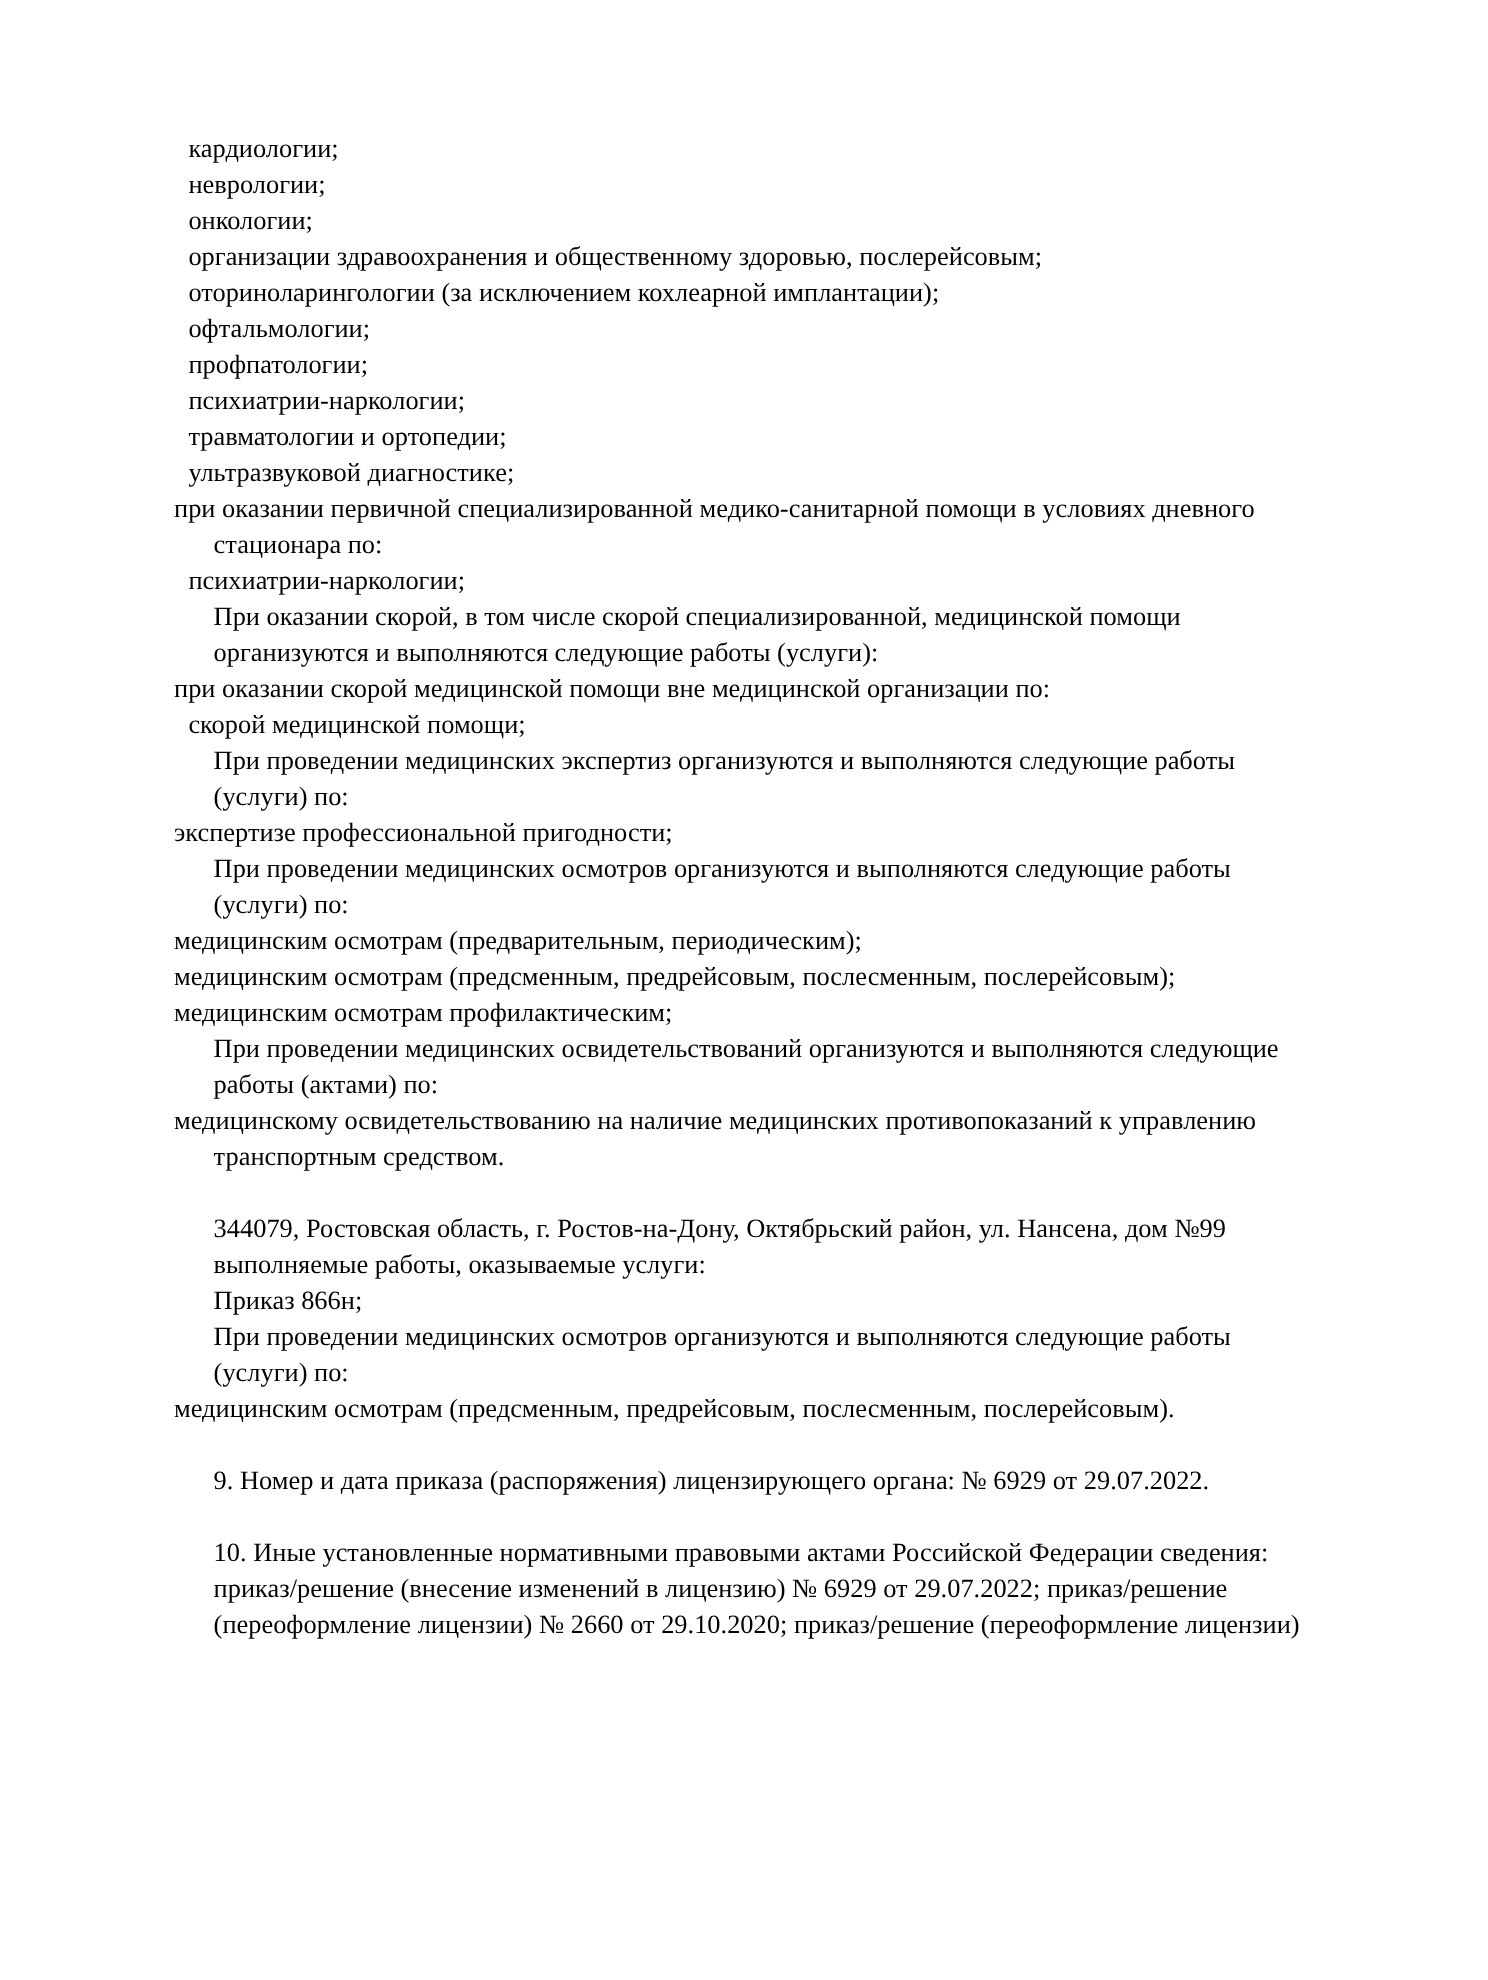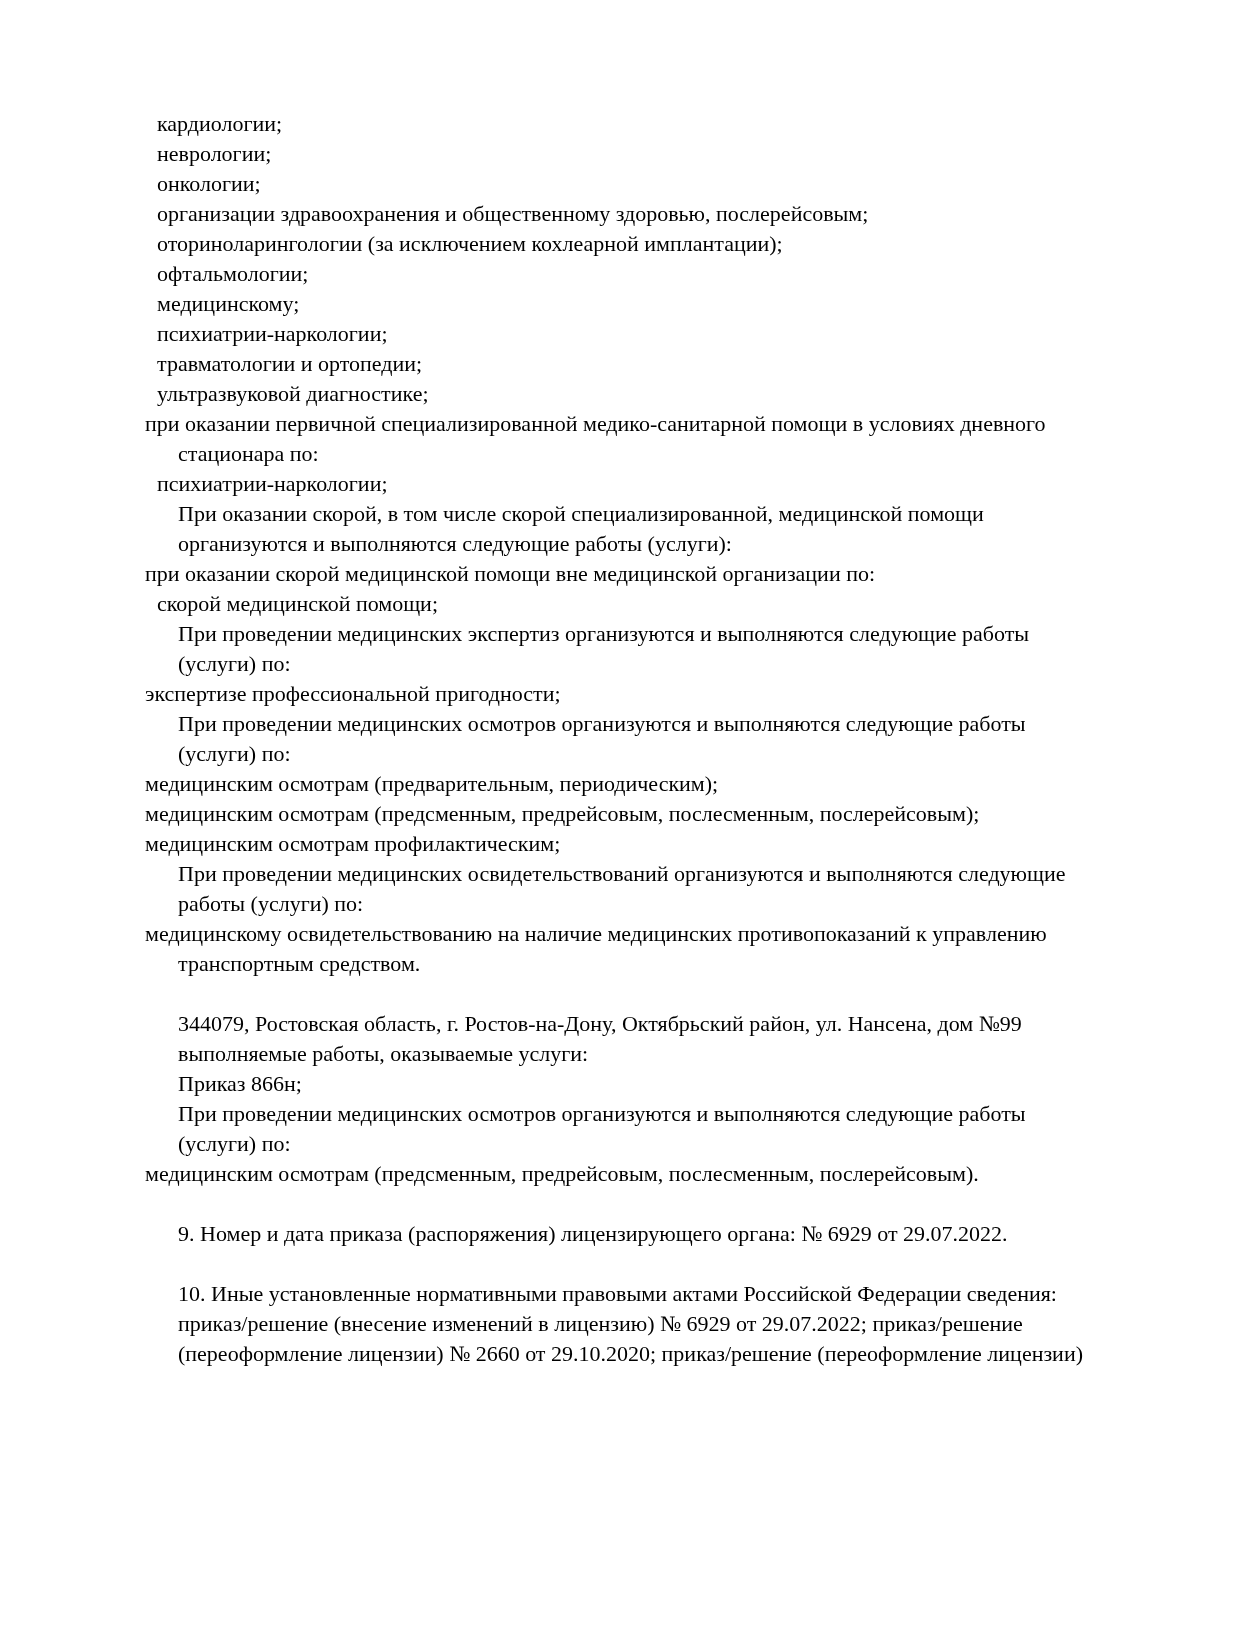--- a/index.html
+++ b/index.html
@@ -40,41 +40,41 @@
 <body style="background: rgb(255, 255, 255); color: rgb(0, 0, 0);">
 
 <div class="page">
   <div class="text-block" id="lines-container">
       <div class="line indent-2">кардиологии;</div>
       <div class="line indent-2">неврологии;</div>
       <div class="line indent-2">онкологии;</div>
       <div class="line indent-2">организации здравоохранения и общественному здоровью, послерейсовым;</div>
       <div class="line indent-2">оториноларингологии (за исключением кохлеарной имплантации);</div>
       <div class="line indent-2">офтальмологии;</div>
-      <div class="line indent-2">медицинскому;</div>
+      <div class="line indent-2">профпатологии;</div>
       <div class="line indent-2">психиатрии-наркологии;</div>
       <div class="line indent-2">травматологии и ортопедии;</div>
       <div class="line indent-2">ультразвуковой диагностике;</div>
       <div class="line indent-1">при оказании первичной специализированной медико-санитарной помощи в условиях дневного</div>
       <div class="line indent-0">стационара по:</div>
       <div class="line indent-2">психиатрии-наркологии;</div>
       <div class="line indent-0">При оказании скорой, в том числе скорой специализированной, медицинской помощи</div>
       <div class="line indent-0">организуются и выполняются следующие работы (услуги):</div>
       <div class="line indent-1">при оказании скорой медицинской помощи вне медицинской организации по:</div>
       <div class="line indent-2">скорой медицинской помощи;</div>
       <div class="line indent-0">При проведении медицинских экспертиз организуются и выполняются следующие работы</div>
       <div class="line indent-0">(услуги) по:</div>
       <div class="line indent-1">экспертизе профессиональной пригодности;</div>
       <div class="line indent-0">При проведении медицинских осмотров организуются и выполняются следующие работы</div>
       <div class="line indent-0">(услуги) по:</div>
       <div class="line indent-1">медицинским осмотрам (предварительным, периодическим);</div>
       <div class="line indent-1">медицинским осмотрам (предсменным, предрейсовым, послесменным, послерейсовым);</div>
       <div class="line indent-1">медицинским осмотрам профилактическим;</div>
       <div class="line indent-0">При проведении медицинских освидетельствований организуются и выполняются следующие</div>
-      <div class="line indent-0">работы (услуги) по:</div>
+      <div class="line indent-0">работы (актами) по:</div>
       <div class="line indent-1">медицинскому освидетельствованию на наличие медицинских противопоказаний к управлению</div>
       <div class="line indent-0">транспортным средством.</div>
       <div class="line indent-0 blank-line">&nbsp;</div>
       <div class="line indent-0">344079, Ростовская область, г. Ростов-на-Дону, Октябрьский район, ул. Нансена, дом №99</div>
       <div class="line indent-0">выполняемые работы, оказываемые услуги:</div>
       <div class="line indent-0">Приказ 866н;</div>
       <div class="line indent-0">При проведении медицинских осмотров организуются и выполняются следующие работы</div>
       <div class="line indent-0">(услуги) по:</div>
       <div class="line indent-1">медицинским осмотрам (предсменным, предрейсовым, послесменным, послерейсовым).</div>
       <div class="line indent-0 blank-line">&nbsp;</div>

